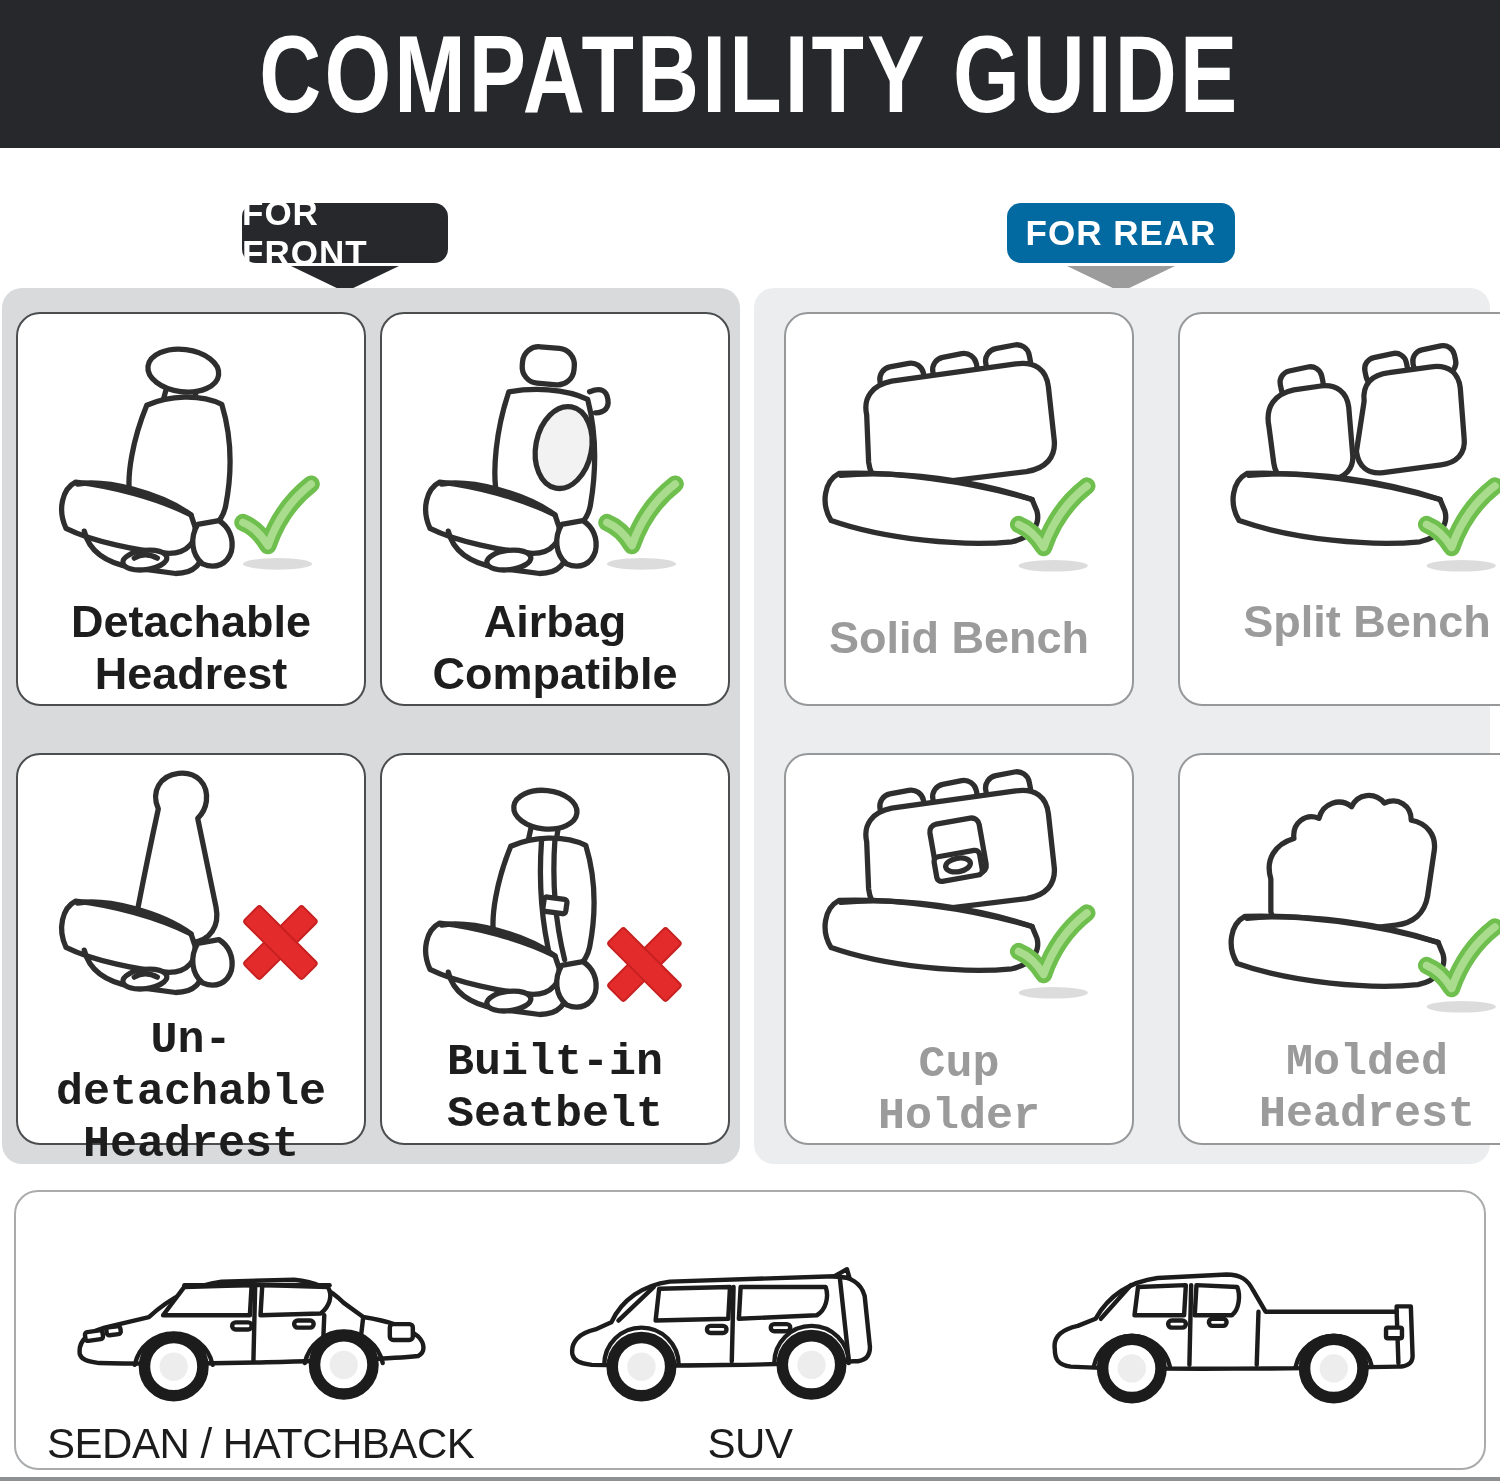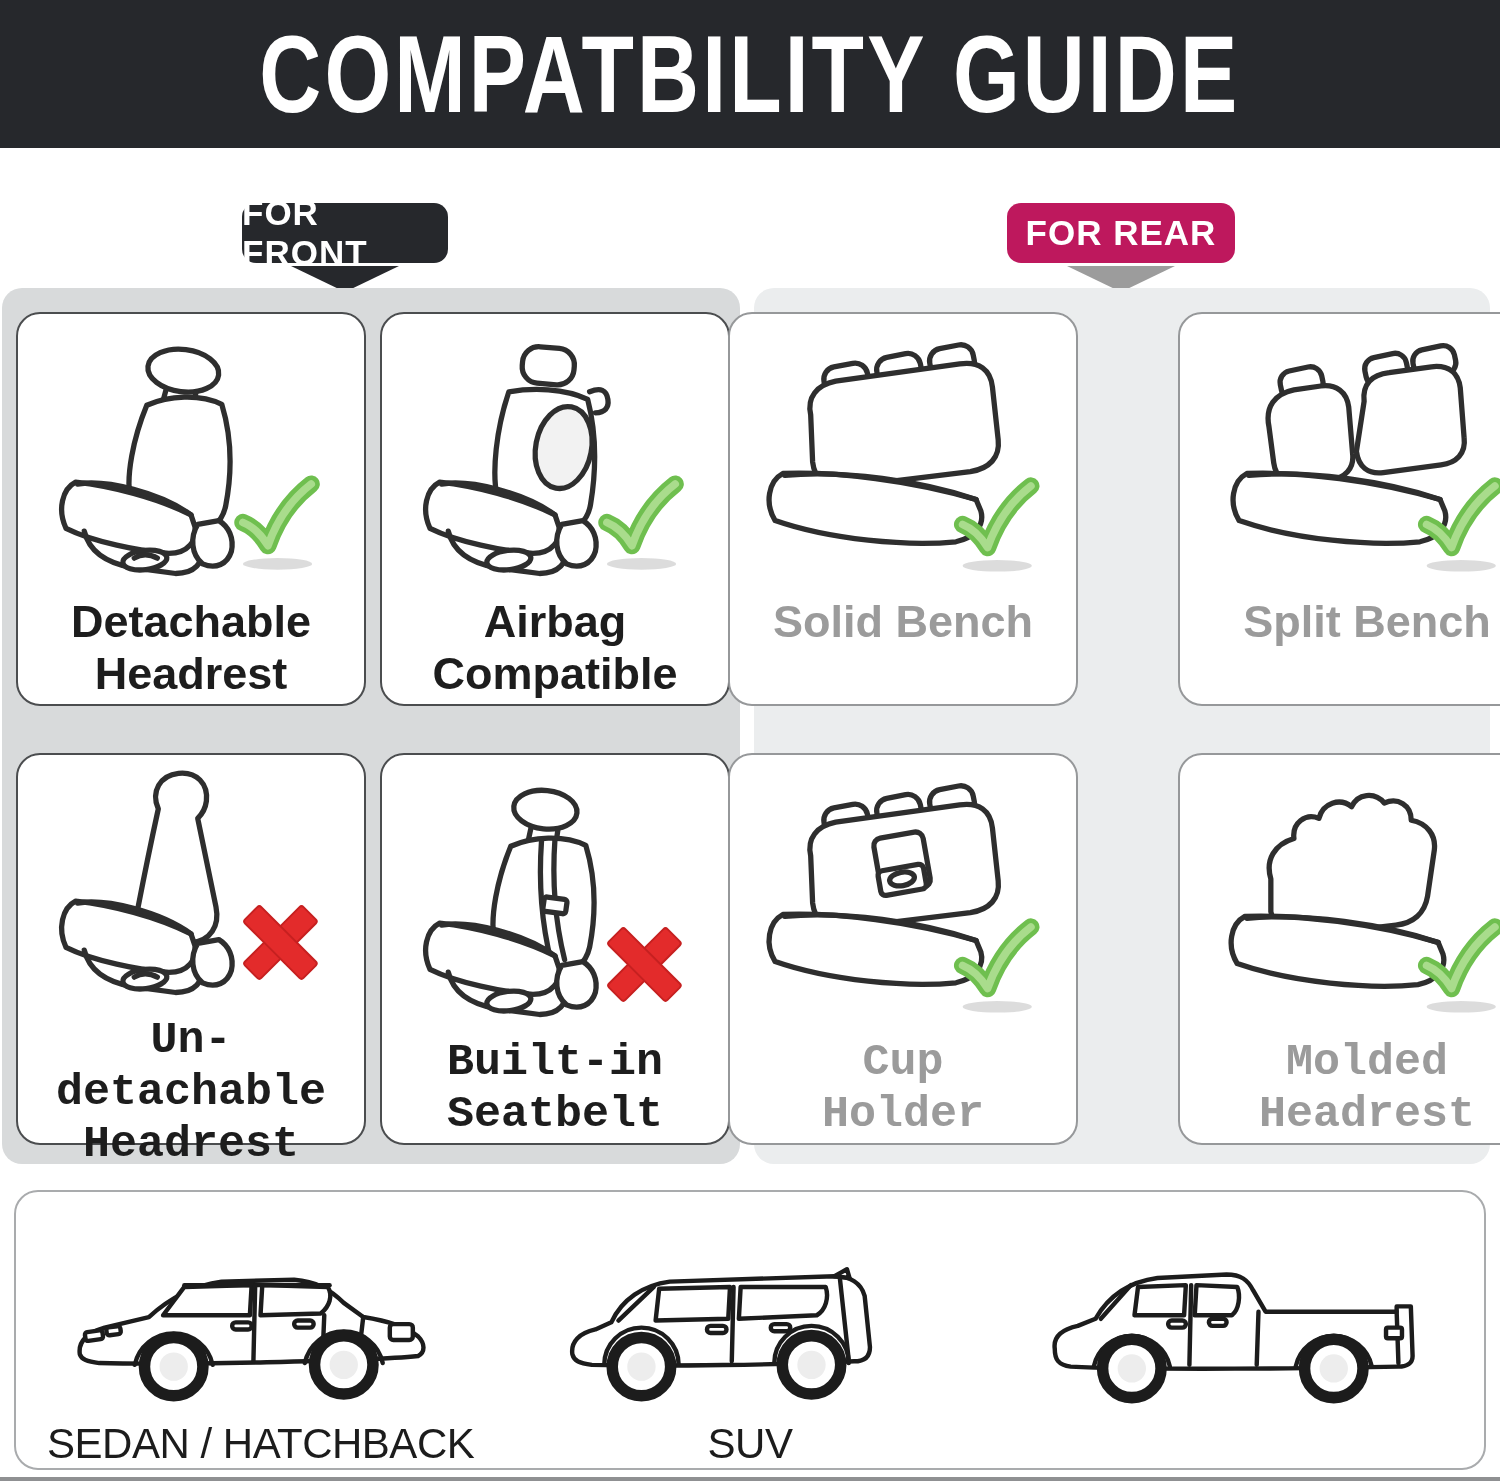--- a/index.html
+++ b/index.html
@@ -9,39 +9,39 @@
   
   .header { position:absolute; left:0; top:0; width:1500px; height:148px; background:#26282c;
             display:flex; align-items:center; justify-content:center; }
   .title { color:#ffffff; font-weight:bold; font-size:110px; letter-spacing:4px; white-space:nowrap;
            transform:scaleX(0.78); line-height:1; }
 
   
   .badge { position:absolute; border-radius:14px; color:#ffffff; font-weight:bold; font-size:35px;
            display:flex; align-items:center; justify-content:center; letter-spacing:1px; }
   .badge-front { left:242px; top:203px; width:206px; height:60px; background:#26282c; }
-  .badge-rear  { left:1007px; top:203px; width:228px; height:60px; background:#be185d; }
+  .badge-rear  { left:1007px; top:203px; width:228px; height:60px; background:#0369a1; }
   .arrow { position:absolute; width:0; height:0; border-left:54px solid transparent; border-right:54px solid transparent; }
   .arrow-front { left:291px; top:266px; border-top:26px solid #26282c; }
   .arrow-rear  { left:1067px; top:266px; border-top:26px solid #9c9c9c; }
 
   
   .panel { position:absolute; top:288px; height:876px; border-radius:20px; }
   .panel-front { left:2px; width:738px; background:#d8dadb; }
   .panel-rear  { left:754px; width:736px; background:#ebedee; }
 
   
   .card { position:absolute; width:350px; background:#ffffff; border-radius:24px;
           display:flex; flex-direction:column; align-items:center; }
   .card-f { border:2px solid #4b4d4f; }
   .card-r { border:2px solid #96989a; }
   .row1 { top:312px; height:394px; }
   .row2 { top:753px; height:392px;font-family:Liberation Mono, monospace; }
   .fc1 { left:16px; }  .fc2 { left:380px; }
-  .rc1 { left:728px; } .rc2 { left:1178px;padding-left:28px; }
+  .rc1 { left:784px;gap:16px; } .rc2 { left:1178px;padding-left:28px; }
   .icon-wrap { height:272px; width:100%; display:flex; align-items:flex-end; justify-content:center; }
   .card-label { margin-top:10px; text-align:center; font-weight:bold; font-size:45px; line-height:1.16; }
   .lbl-f { color:#1d1d1d; }
   .lbl-r { color:#9b9b9b; }
 
   
   .vehicles { position:absolute; left:14px; top:1190px; width:1472px; height:280px; background:#ffffff;
               border:2px solid #a9abad; border-radius:24px; display:flex; }
   .vehicle { flex:1; display:flex; flex-direction:column; align-items:center; justify-content:flex-start; padding-top:40px; }
   .vehicle-label { margin-top:2px; font-size:42px; color:#1c1c1c; letter-spacing:-0.5px; }

